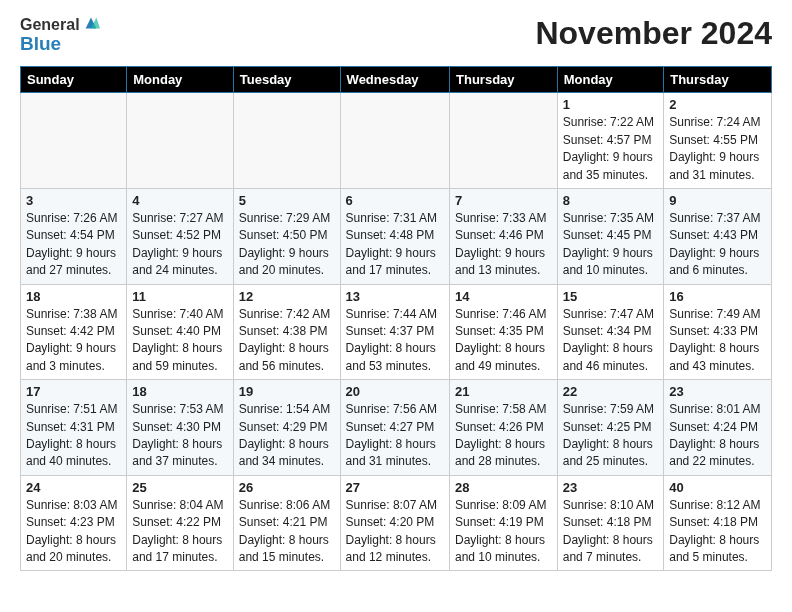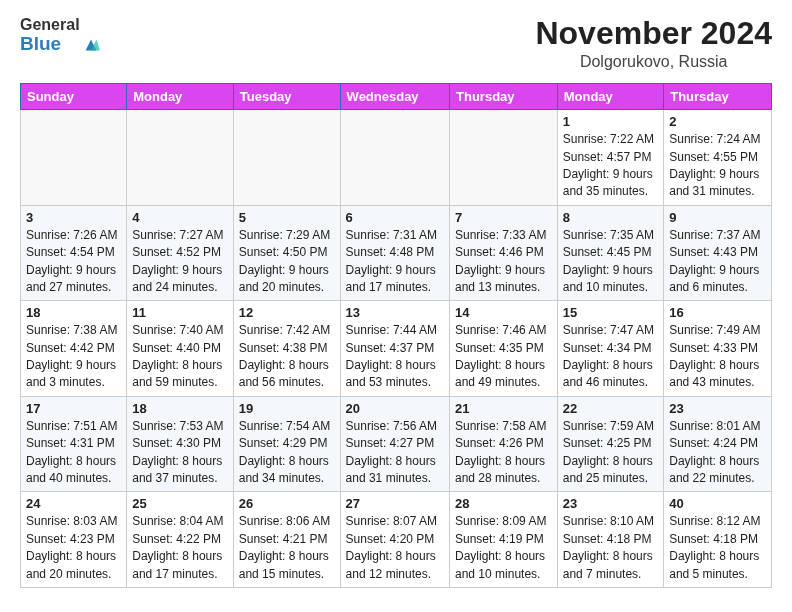--- a/index.html
+++ b/index.html
@@ -17,21 +17,21 @@
       background: #fff;
     }
     .header {
       display: flex;
       justify-content: space-between;
       align-items: flex-start;
       margin-bottom: 12px;
     }
     .logo {
       display: flex;
-      align-items: flex-end;
+      align-items: flex-start;
     }
     .logo-text {
       display: flex;
       flex-direction: column;
       line-height: 1.1;
     }
     .logo-general {
       font-size: 16px;
       font-weight: bold;
       color: #333;
@@ -41,39 +41,39 @@
       font-weight: bold;
       color: #2980b9;
     }
     .logo-icon {
       width: 18px;
       height: 18px;
       margin-left: 2px;
       margin-top: -2px;
     }
     .title-block {
-      text-align: center;
+      text-align: left;
     }
     .month-title {
       font-size: 32px;
       font-weight: bold;
       color: #222;
       line-height: 1.1;
     }
     .location {
       font-size: 16px;
       color: #444;
       margin-top: 2px;
     }
     .calendar {
       width: 100%;
       border-collapse: collapse;
     }
     .calendar th {
-      background: #d946ef;
+      background: #000000;
       color: #fff;
       text-align: left;
       padding: 5px 6px;
       font-size: 13px;
       font-weight: bold;
       border: 1px solid #2474a8;
     }
     .calendar td {
       border: 1px solid #ccc;
       vertical-align: top;
@@ -117,21 +117,20 @@
         <span class="logo-general">General</span>
         <span class="logo-blue">Blue</span>
       </div>
       <svg class="logo-icon" viewBox="0 0 20 20">
         <polygon points="4,16 10,4 16,16" fill="#2980b9"></polygon>
         <polygon points="10,16 16,4 20,16" fill="#1abc9c" opacity="0.7"></polygon>
       </svg>
     </div>
     <div class="title-block">
       <div class="month-title">November 2024</div>
-      <div class="location">Dolgorukovo, Russia</div>
     </div>
   </div>
 
   <table class="calendar">
     <thead>
       <tr id="weekday-header">
       <th>Sunday</th>
           <th>Monday</th>
           <th>Tuesday</th>
           <th>Wednesday</th>
@@ -274,21 +273,21 @@
           </td>
           <td>
             <span class="day-number">18</span>
             <div class="day-info">Sunrise: 7:53 AM
 Sunset: 4:30 PM
 Daylight: 8 hours
 and 37 minutes.</div>
           </td>
           <td>
             <span class="day-number">19</span>
-            <div class="day-info">Sunrise: 7:54 AM
+            <div class="day-info">Sunrise: 1:54 AM
 Sunset: 4:29 PM
 Daylight: 8 hours
 and 34 minutes.</div>
           </td>
           <td>
             <span class="day-number">20</span>
             <div class="day-info">Sunrise: 7:56 AM
 Sunset: 4:27 PM
 Daylight: 8 hours
 and 31 minutes.</div>

